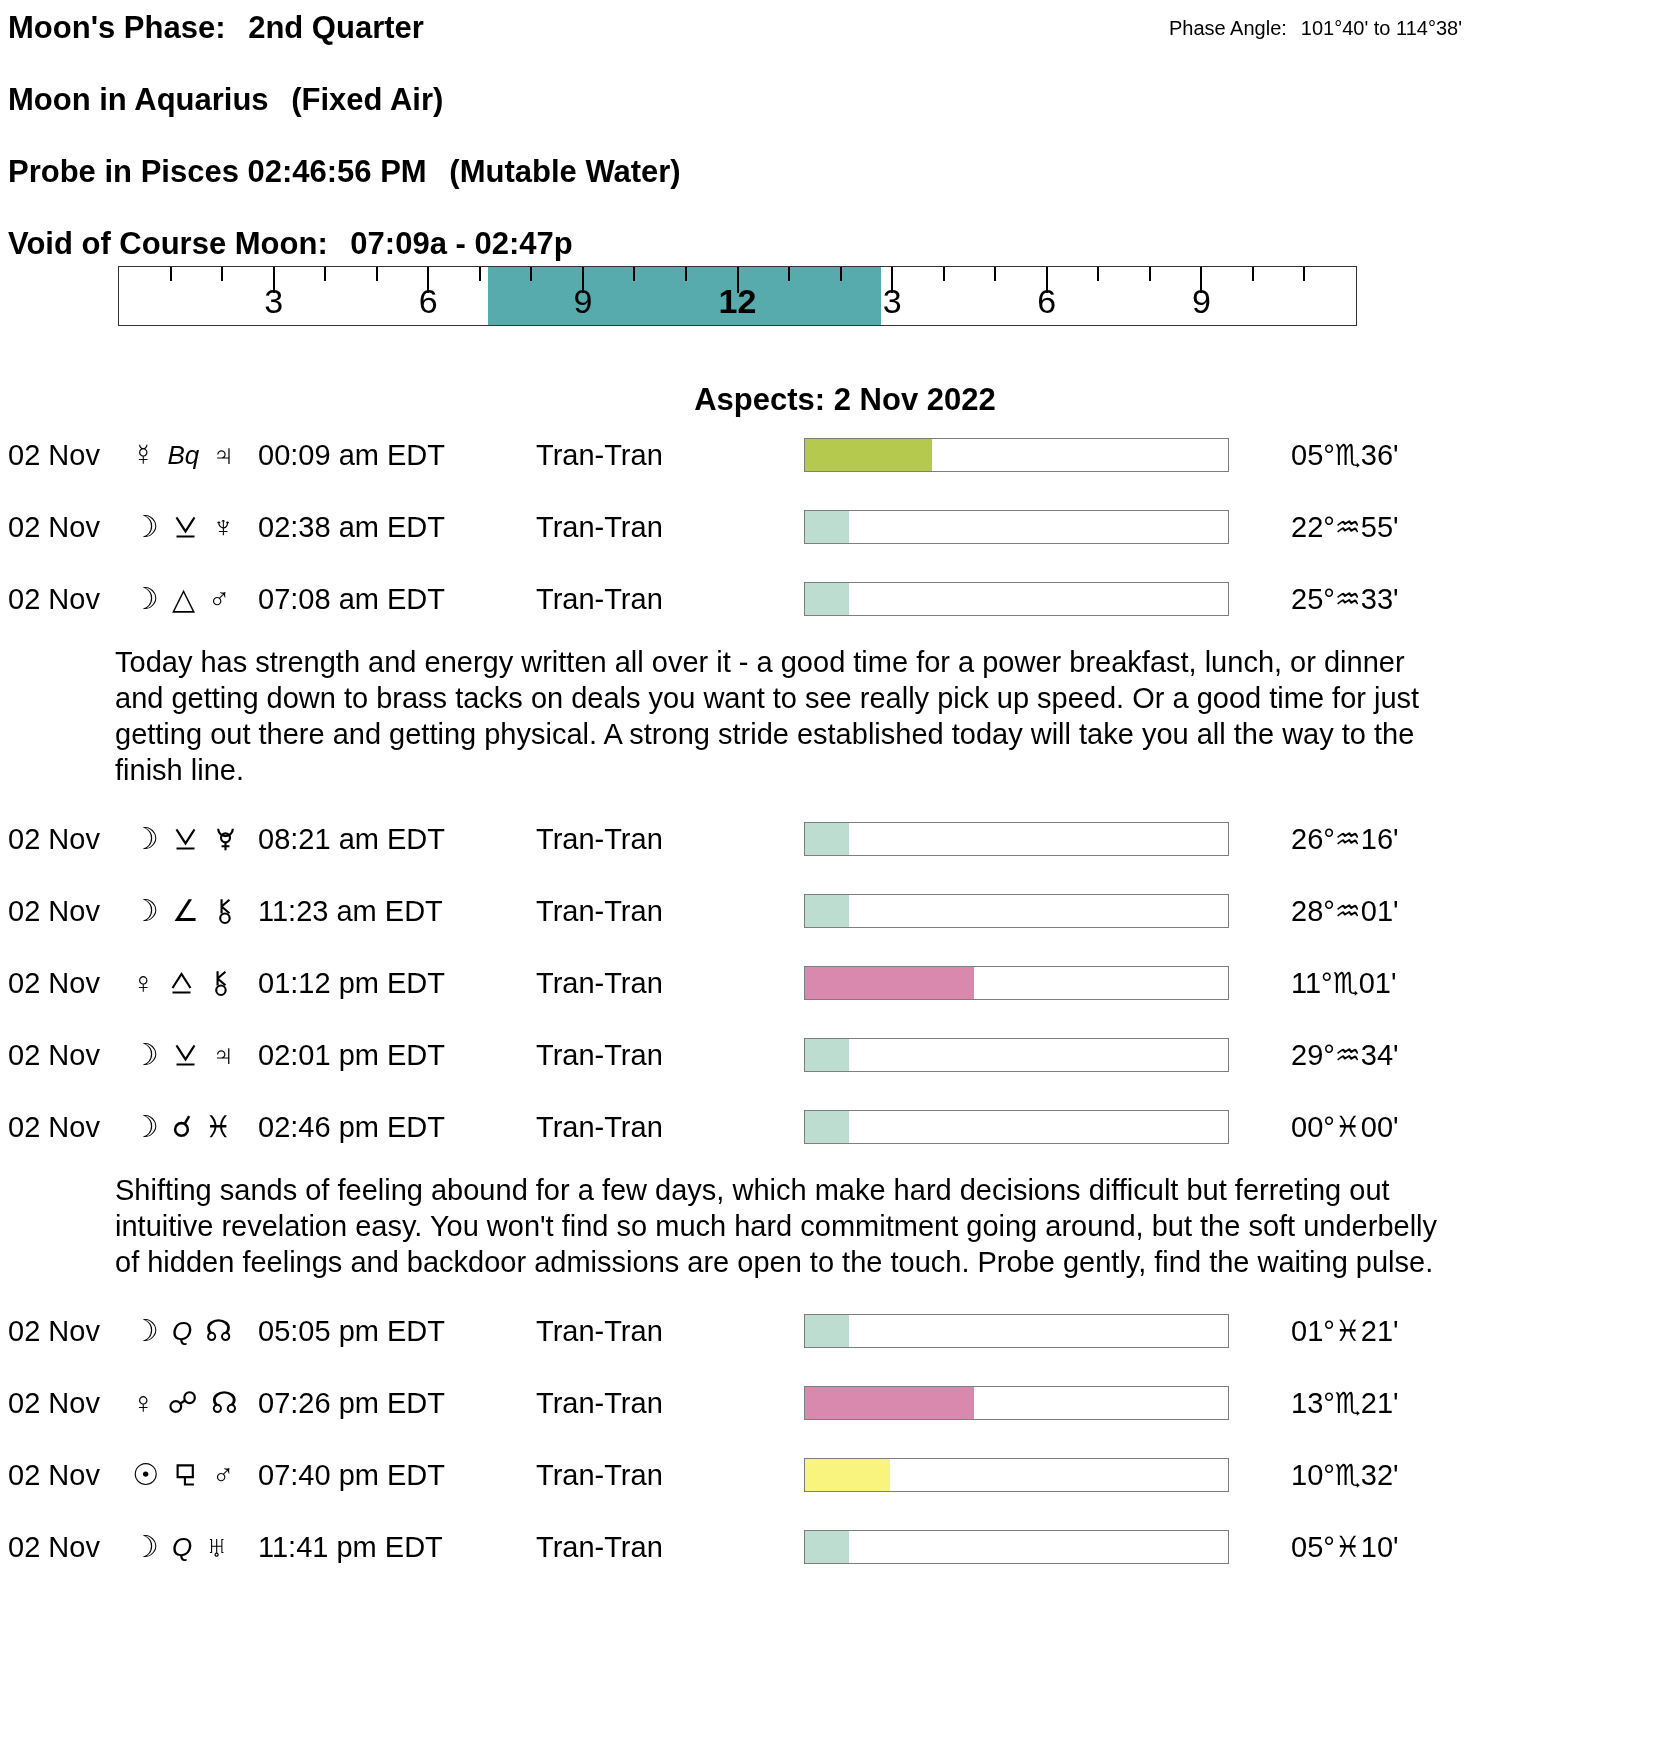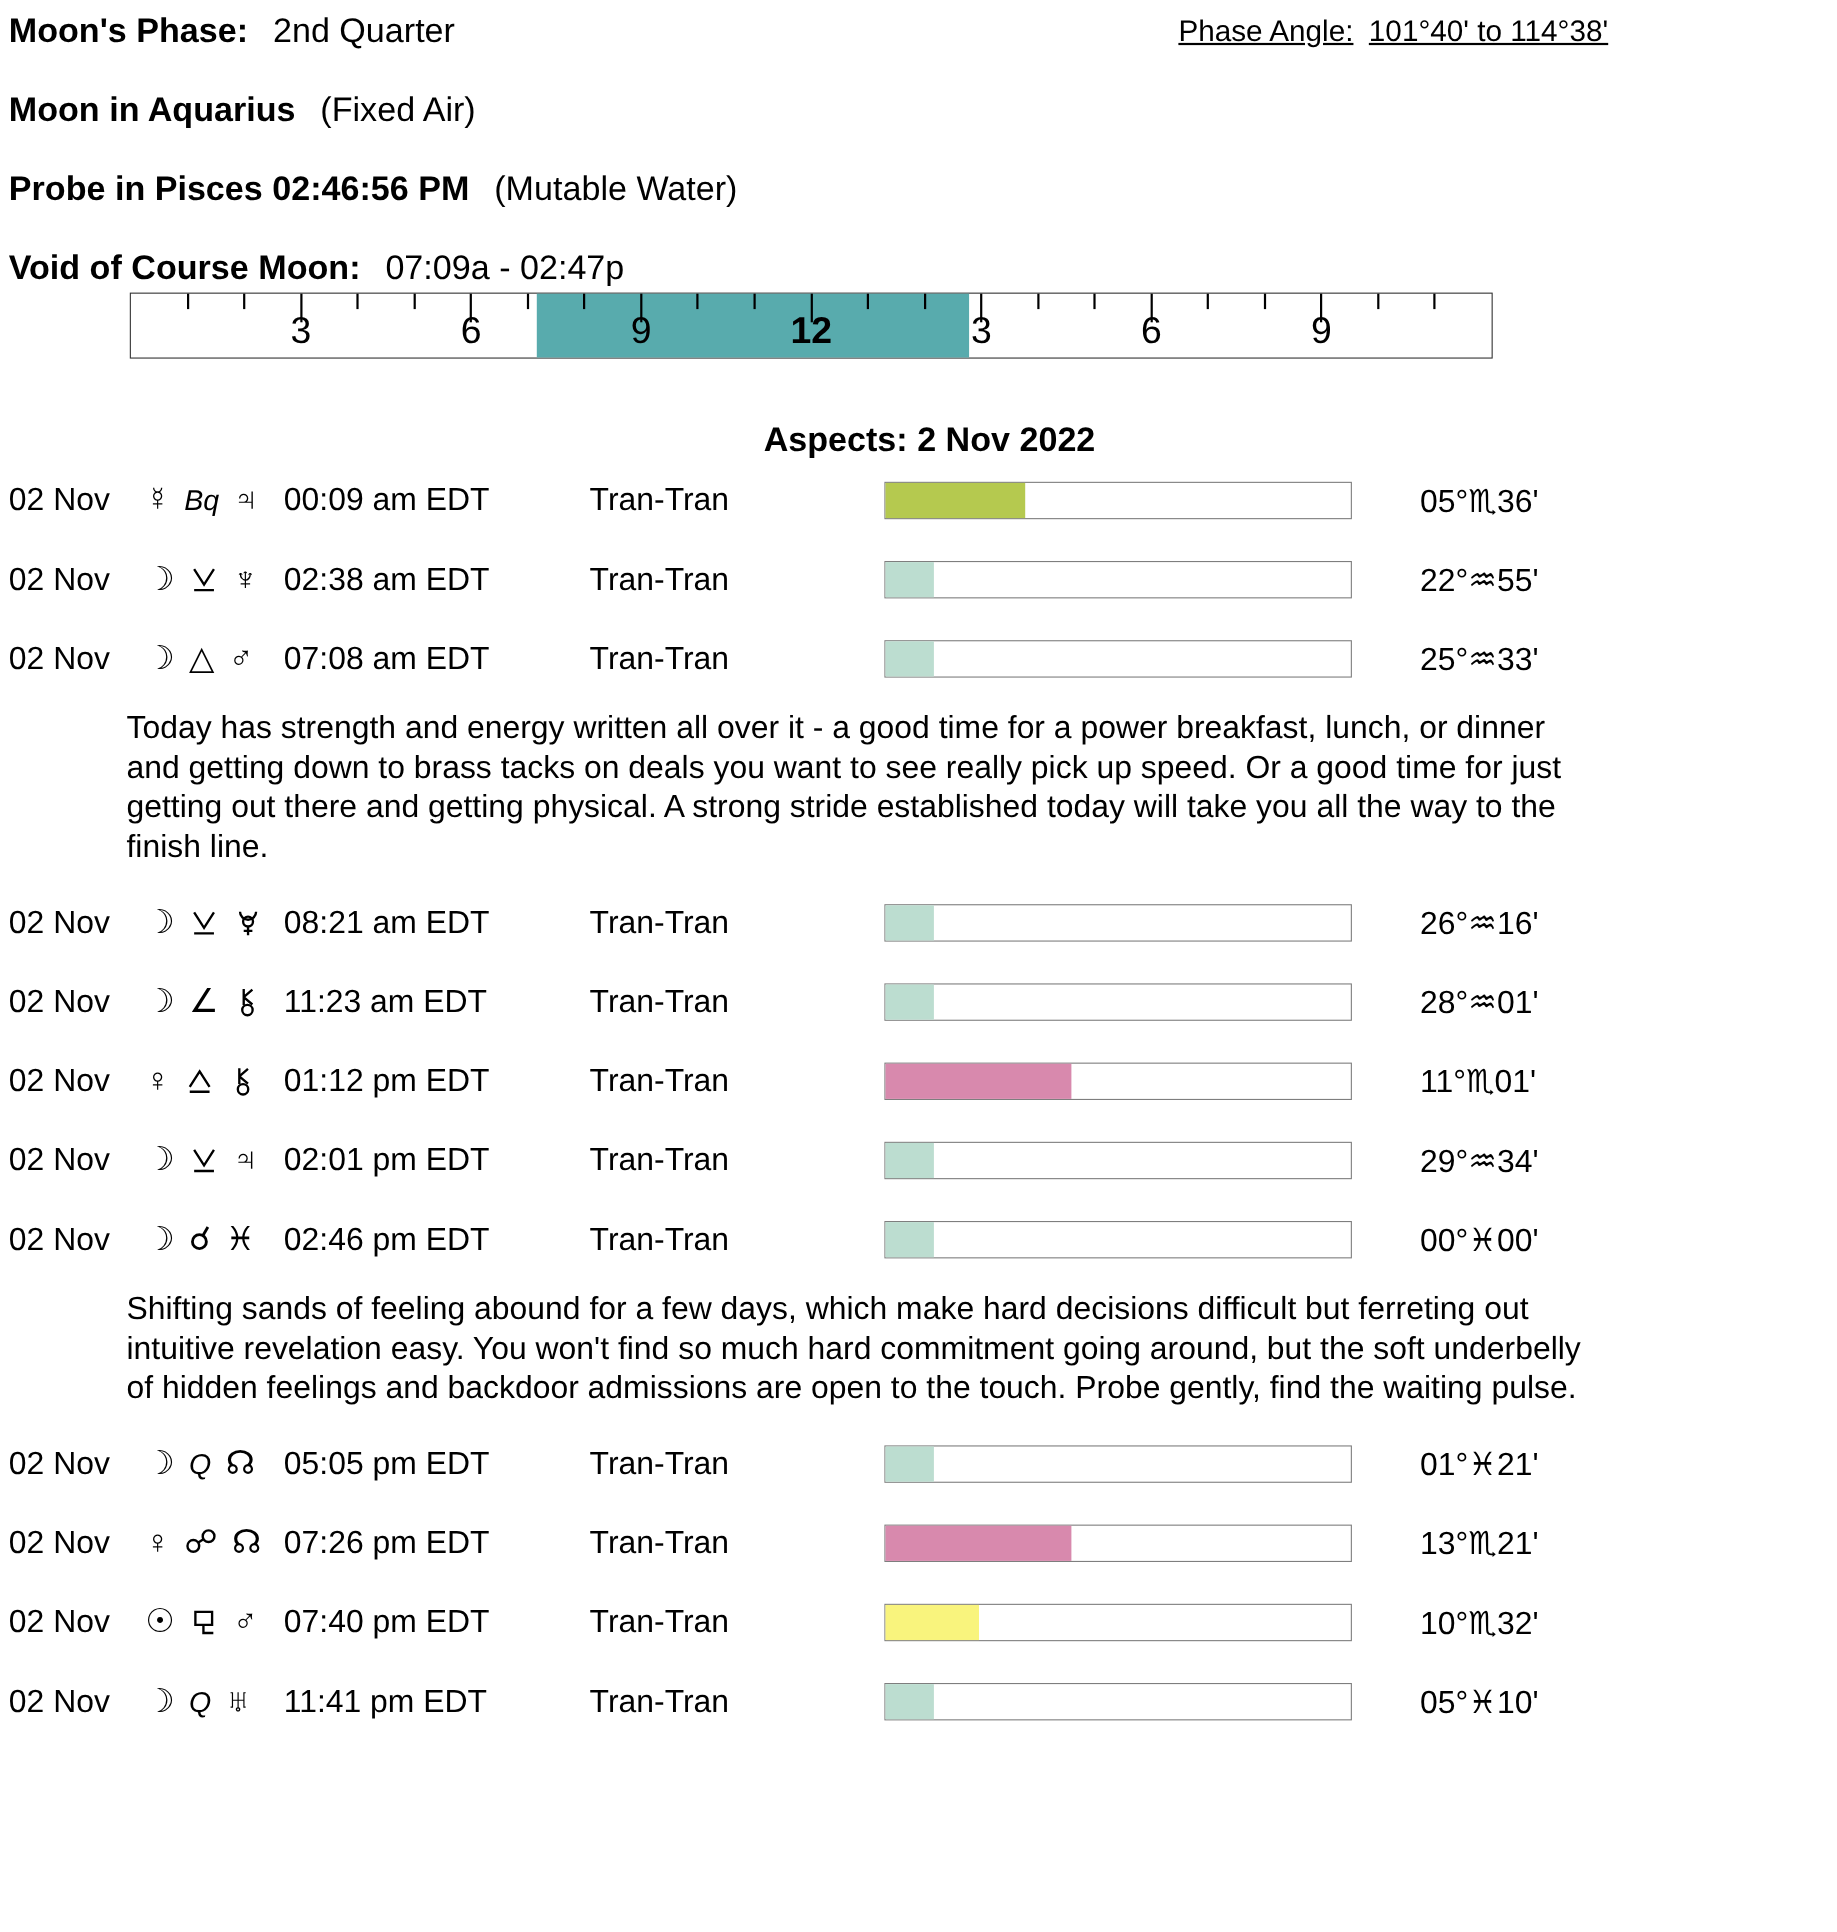--- a/index.html
+++ b/index.html
@@ -6,23 +6,23 @@
   body{
     width:1670px;min-height:1756px;
     font-family:"Liberation Sans","DejaVu Sans",sans-serif;
     color:#000;position:relative;overflow:hidden;
   }
   
   .hdr-line{position:relative;margin-left:8px;height:40px;line-height:40px;
             font-size:31px;font-weight:bold;white-space:nowrap;}
   .hdr-line.first{margin-top:8px;}
   .hdr-line + .hdr-line{margin-top:32px;}
-  .hdr-line .n{font-weight:normal;}
+  .hdr-line .n{font-weight:bold;}
   .gap{display:inline-block;width:14px;}
-  .phase-angle{position:absolute;top:0;right:208px;font-weight:normal;font-size:27px;text-decoration:underline;}
+  .phase-angle{position:absolute;top:0;right:208px;font-weight:normal;font-size:20px;}
   .phase-angle .lbl{margin-right:14px;}
   
   .ruler{position:relative;margin:2px 0 0 118px;width:1237px;height:58px;
          border:1px solid #333;background:#fff;box-sizing:content-box;}
   .ruler .hl{position:absolute;top:0;bottom:0;}
   .tick{position:absolute;top:0;width:2px;margin-left:-1px;background:#000;}
   .tick.minor{height:14px;}
   .tick.major{height:26px;}
   .tick-label{position:absolute;top:14px;transform:translateX(-50%);
               font-size:34px;line-height:40px;font-weight:normal;}

